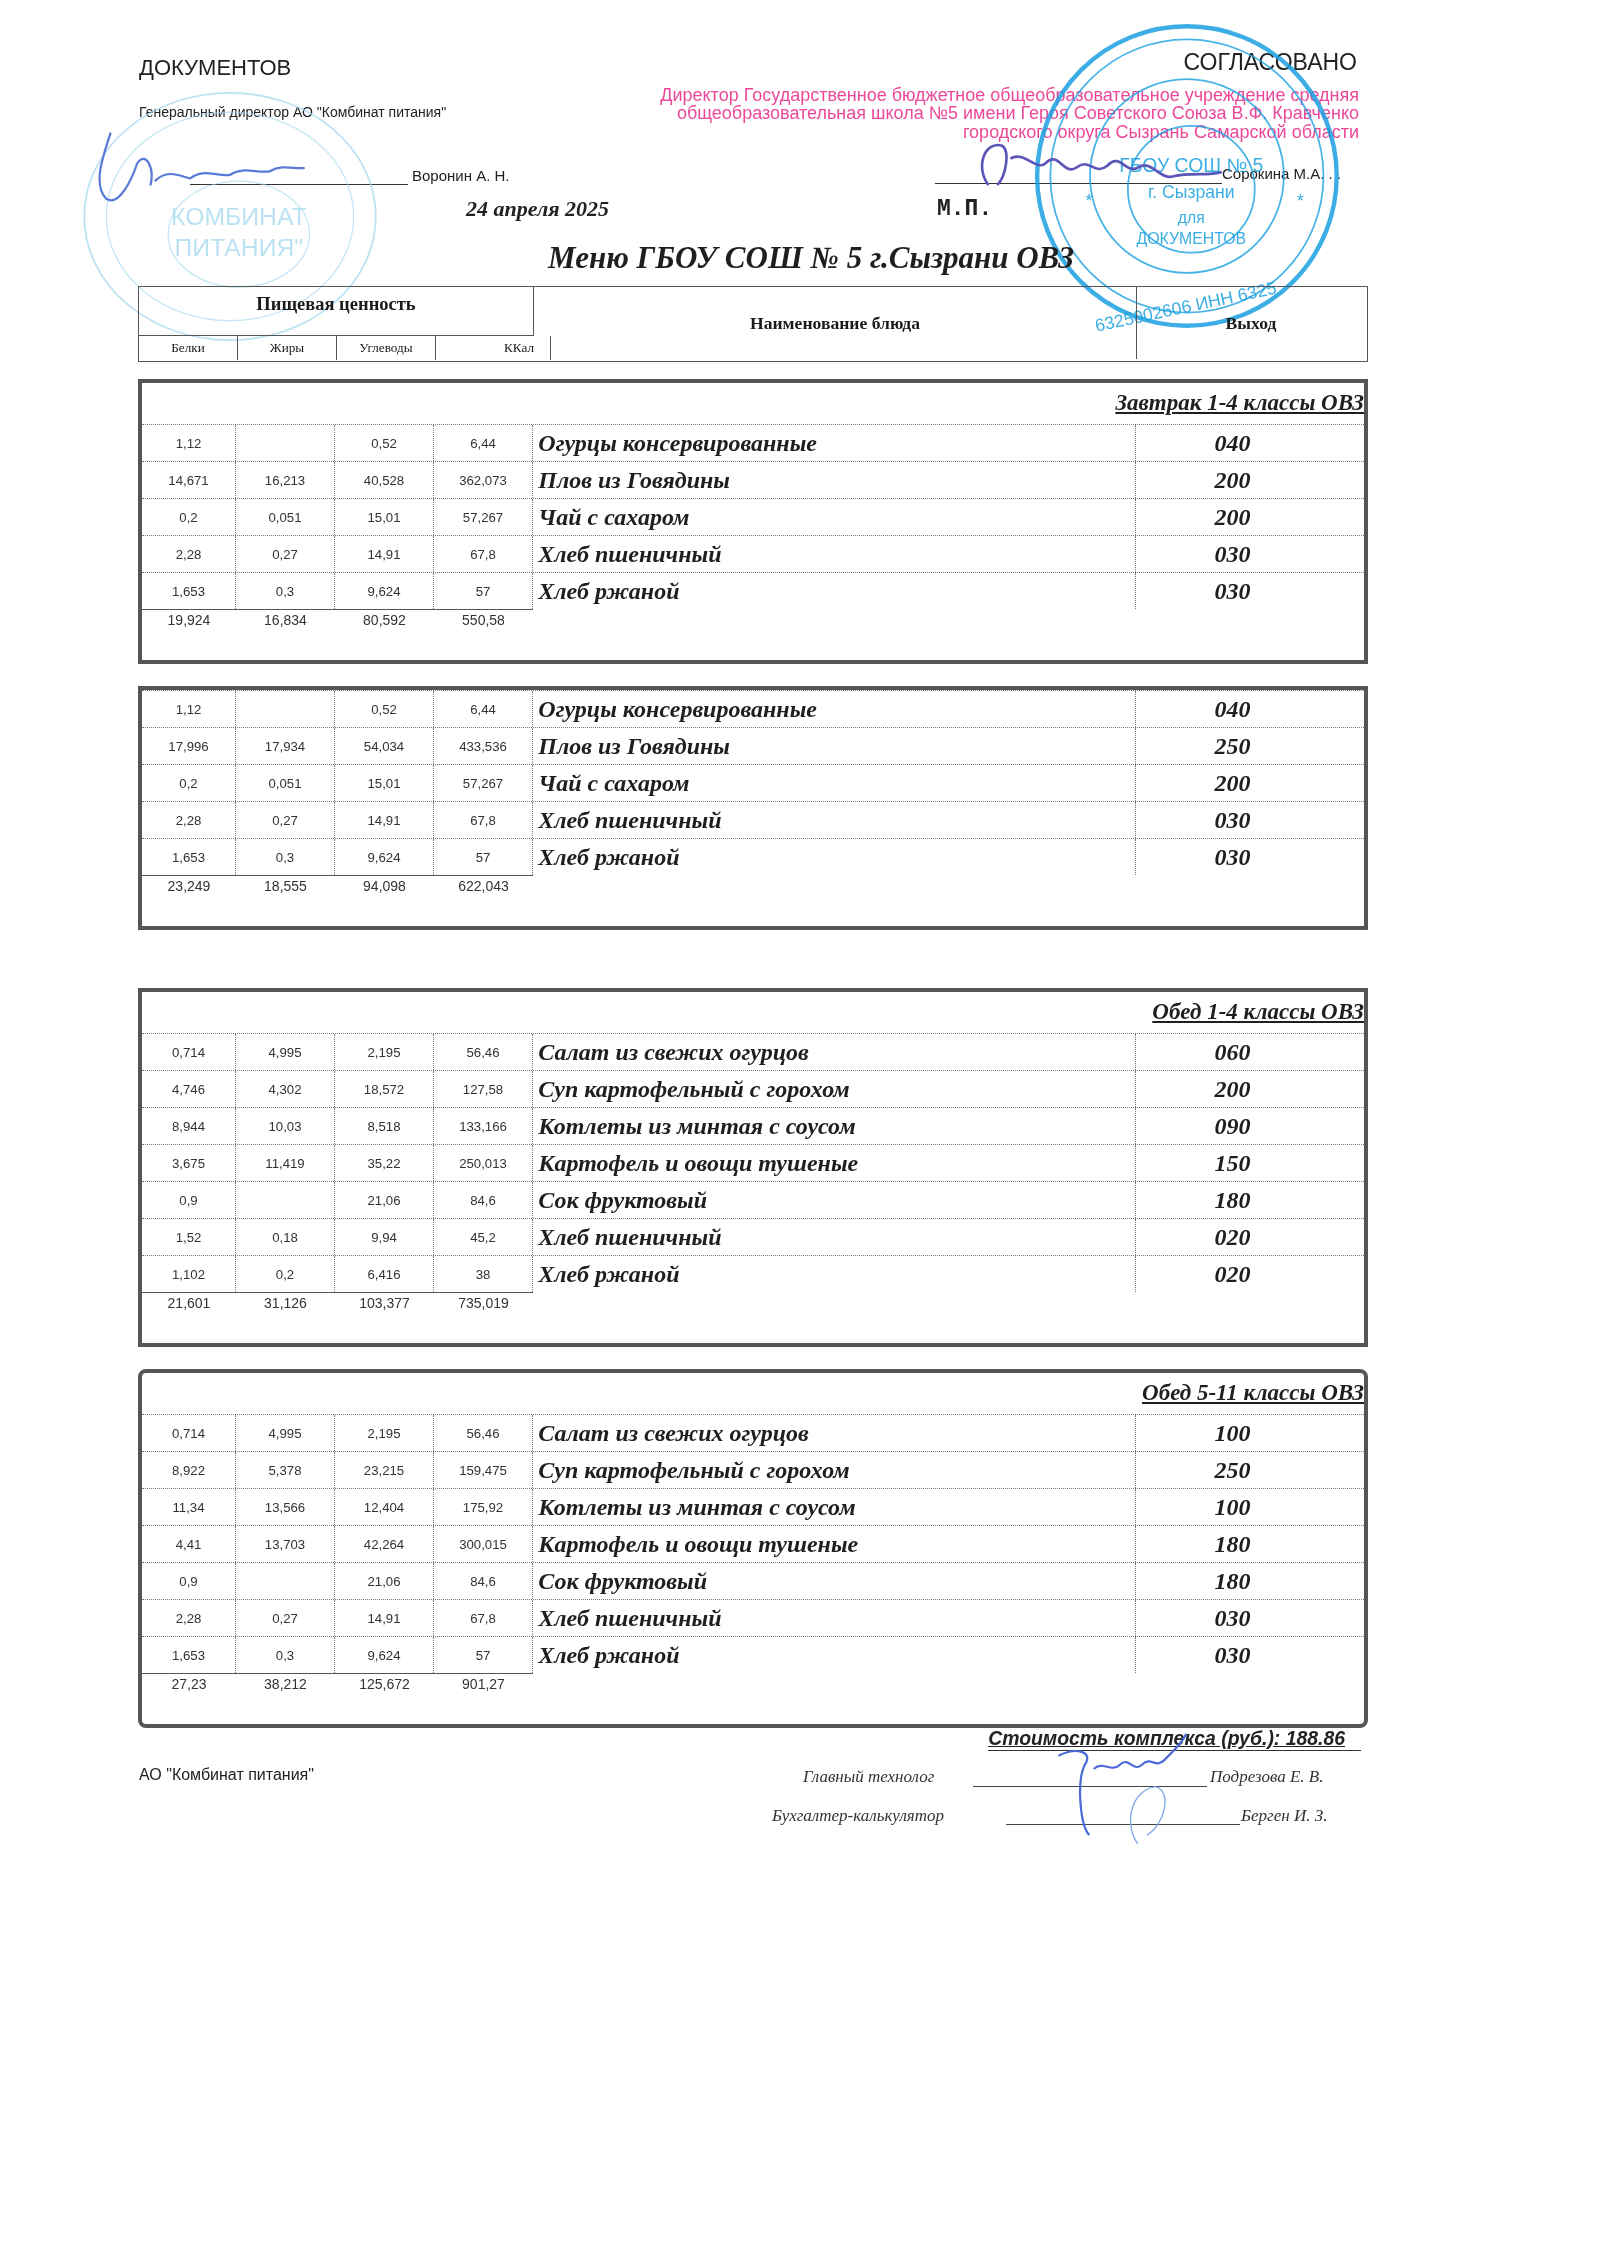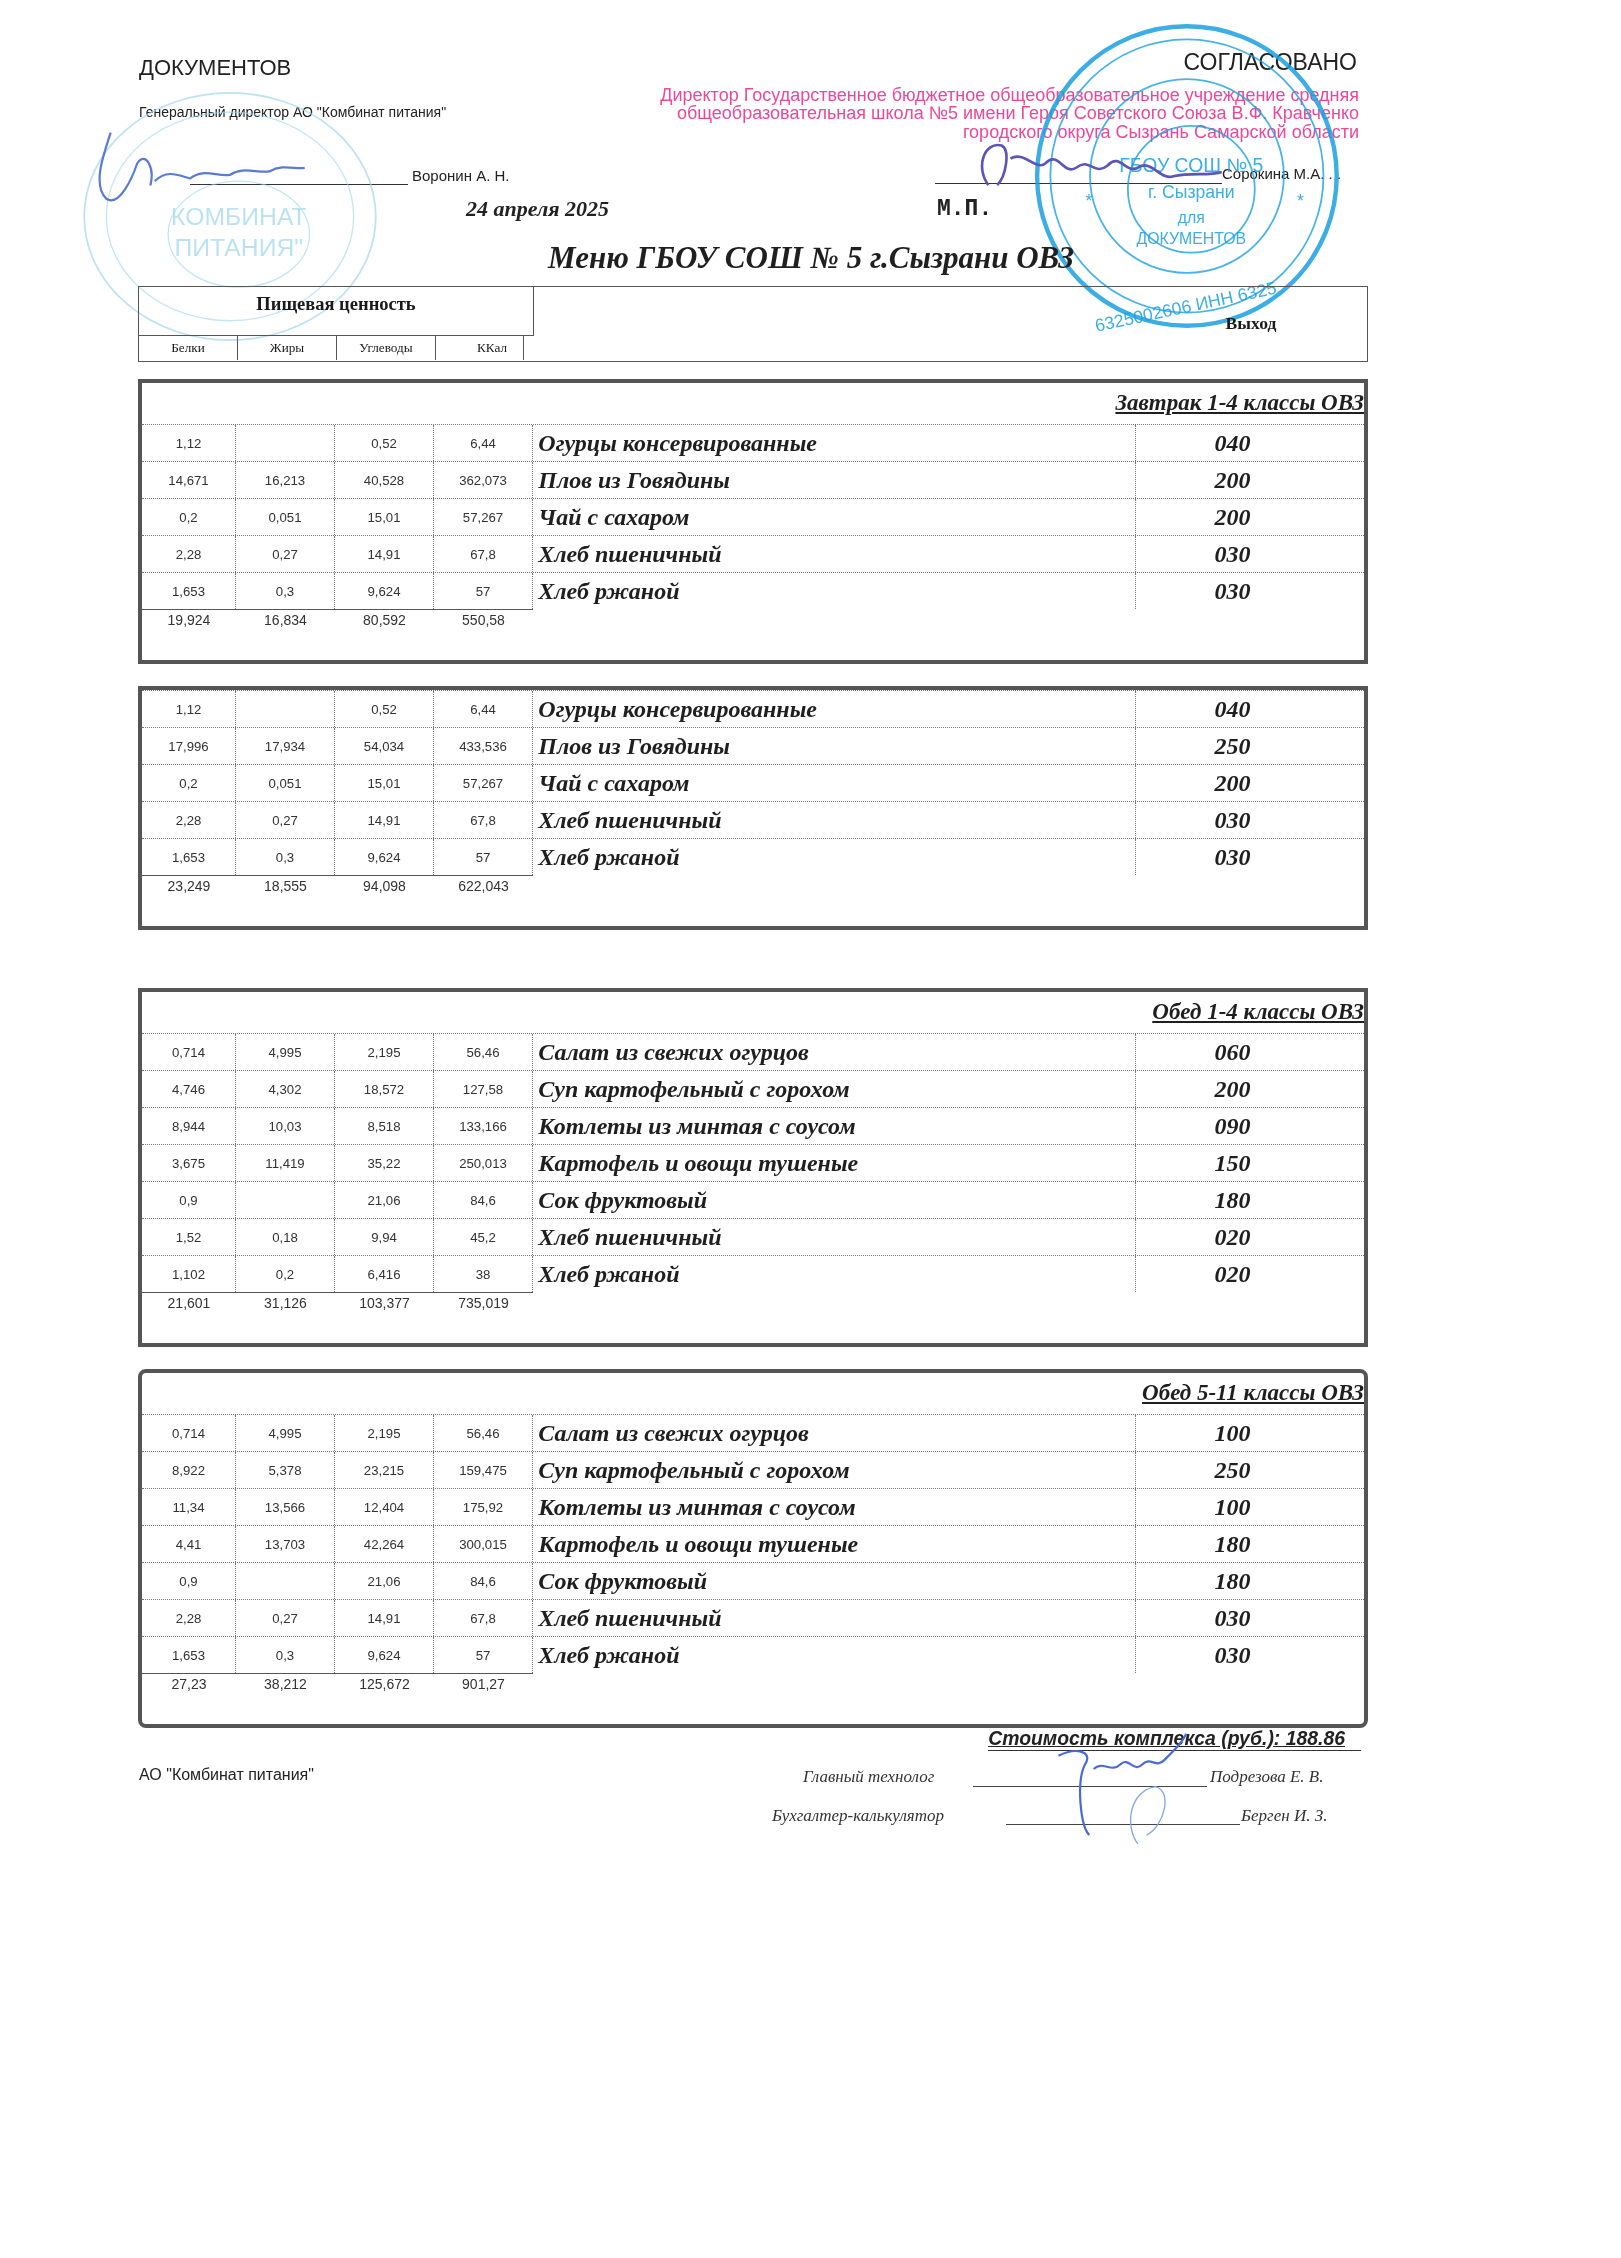--- a/index.html
+++ b/index.html
@@ -110,21 +110,22 @@
   <path d="M30 60 C15 40, 25 10, 45 15 C55 20, 50 50, 40 60 M55 30 C70 20, 85 45, 95 35 C110 20, 115 50, 130 40 C145 28, 150 50, 165 38 C180 22, 185 48, 200 40 C215 30, 225 55, 240 50 C260 45, 280 50, 295 45" fill="none" stroke="#5b55b8" stroke-width="3"></path>
 </svg>
 
 <div class="abs doc-title">Меню ГБОУ СОШ № 5 г.Сызрани ОВЗ</div>
 
 <div class="abs head-table">
   <div class="ht-nutri">Пищевая ценность</div>
   <div class="ht-sub" style="left:0;">Белки</div>
   <div class="ht-sub" style="left:99px;">Жиры</div>
   <div class="ht-sub" style="left:198px;">Углеводы</div>
-  <div class="ht-sub" style="left:286px;padding-left:36px;">ККал</div>
+  <div class="ht-sub" style="left:313px;padding-left:36px;">ККал</div>
+  <div class="ht-name">Наименование блюда</div>
   <div class="ht-out">Выход</div>
 </div>
 
 <div class="abs section" style="top:379px;">
     <div class="sec-title"><span>Завтрак 1-4 классы ОВЗ</span></div>
     <div class="row">
       <div class="cell c-num first">1,12</div>
       <div class="cell c-num"></div>
       <div class="cell c-num">0,52</div>
       <div class="cell c-num">6,44</div>

